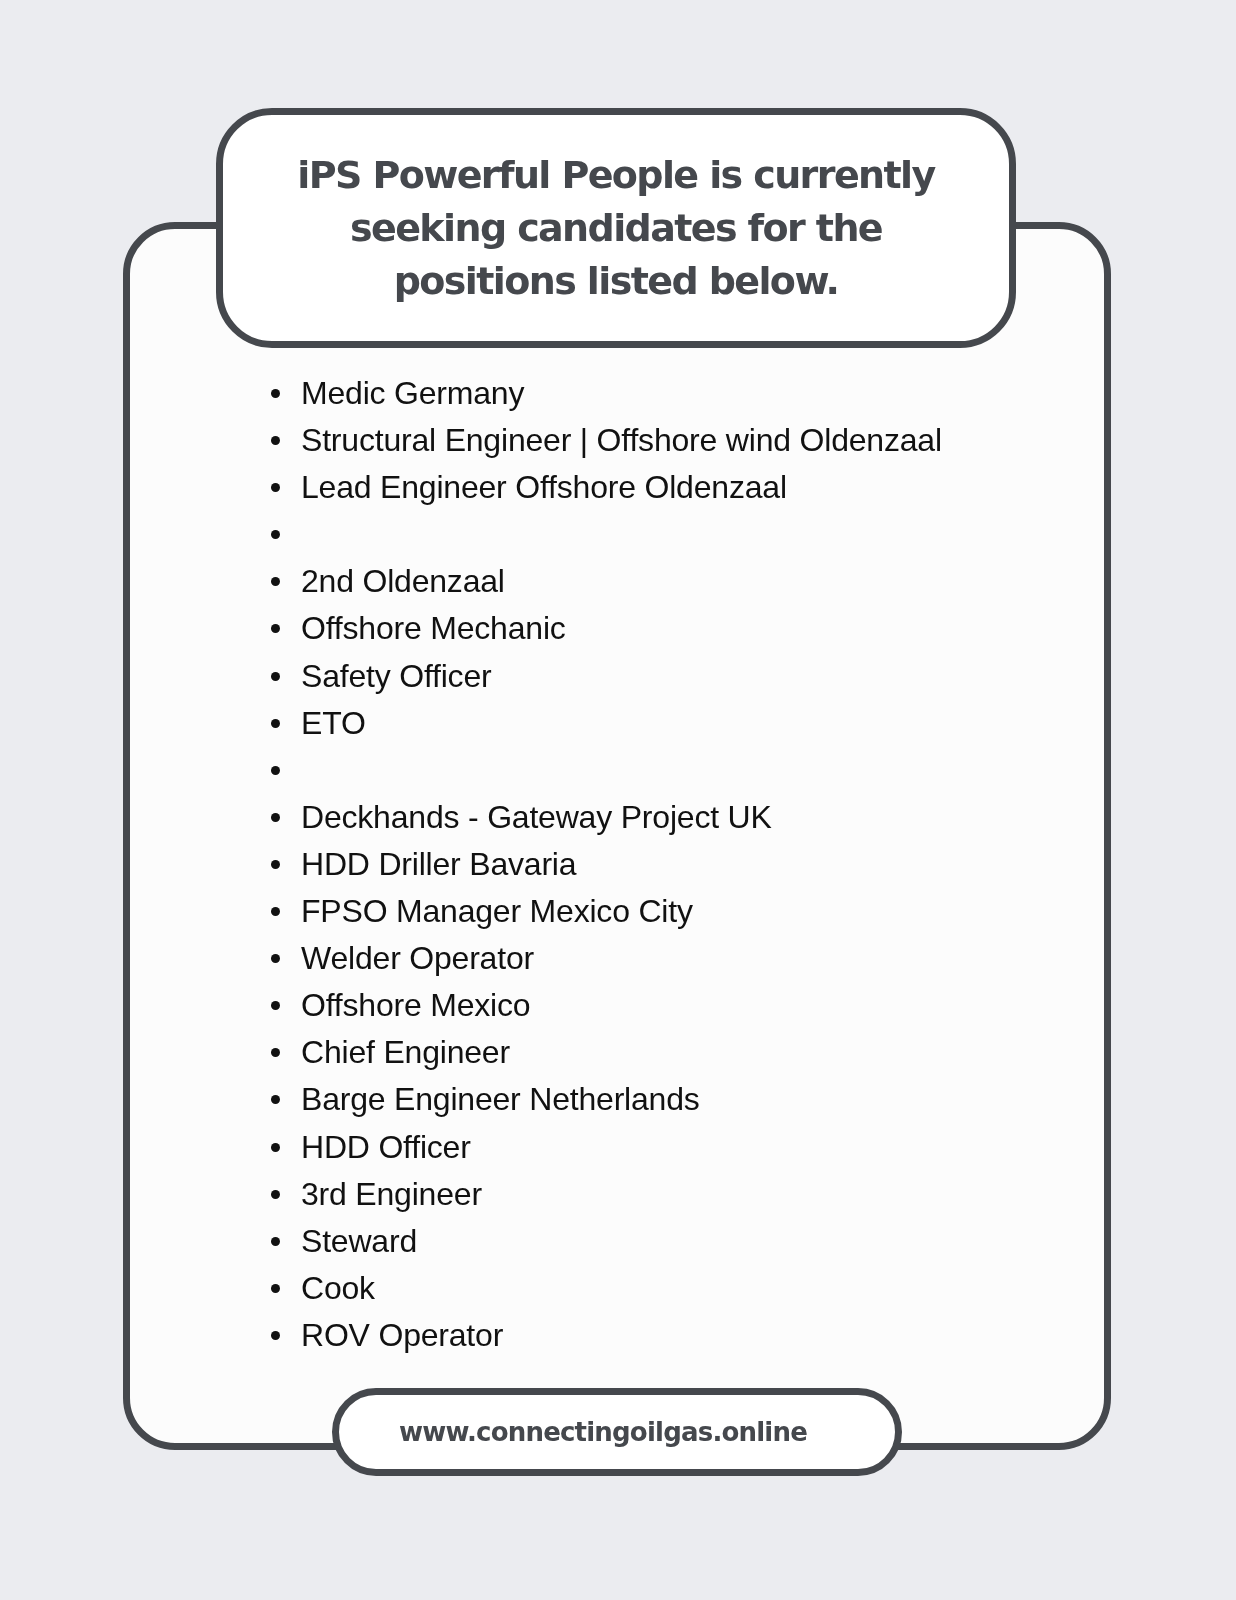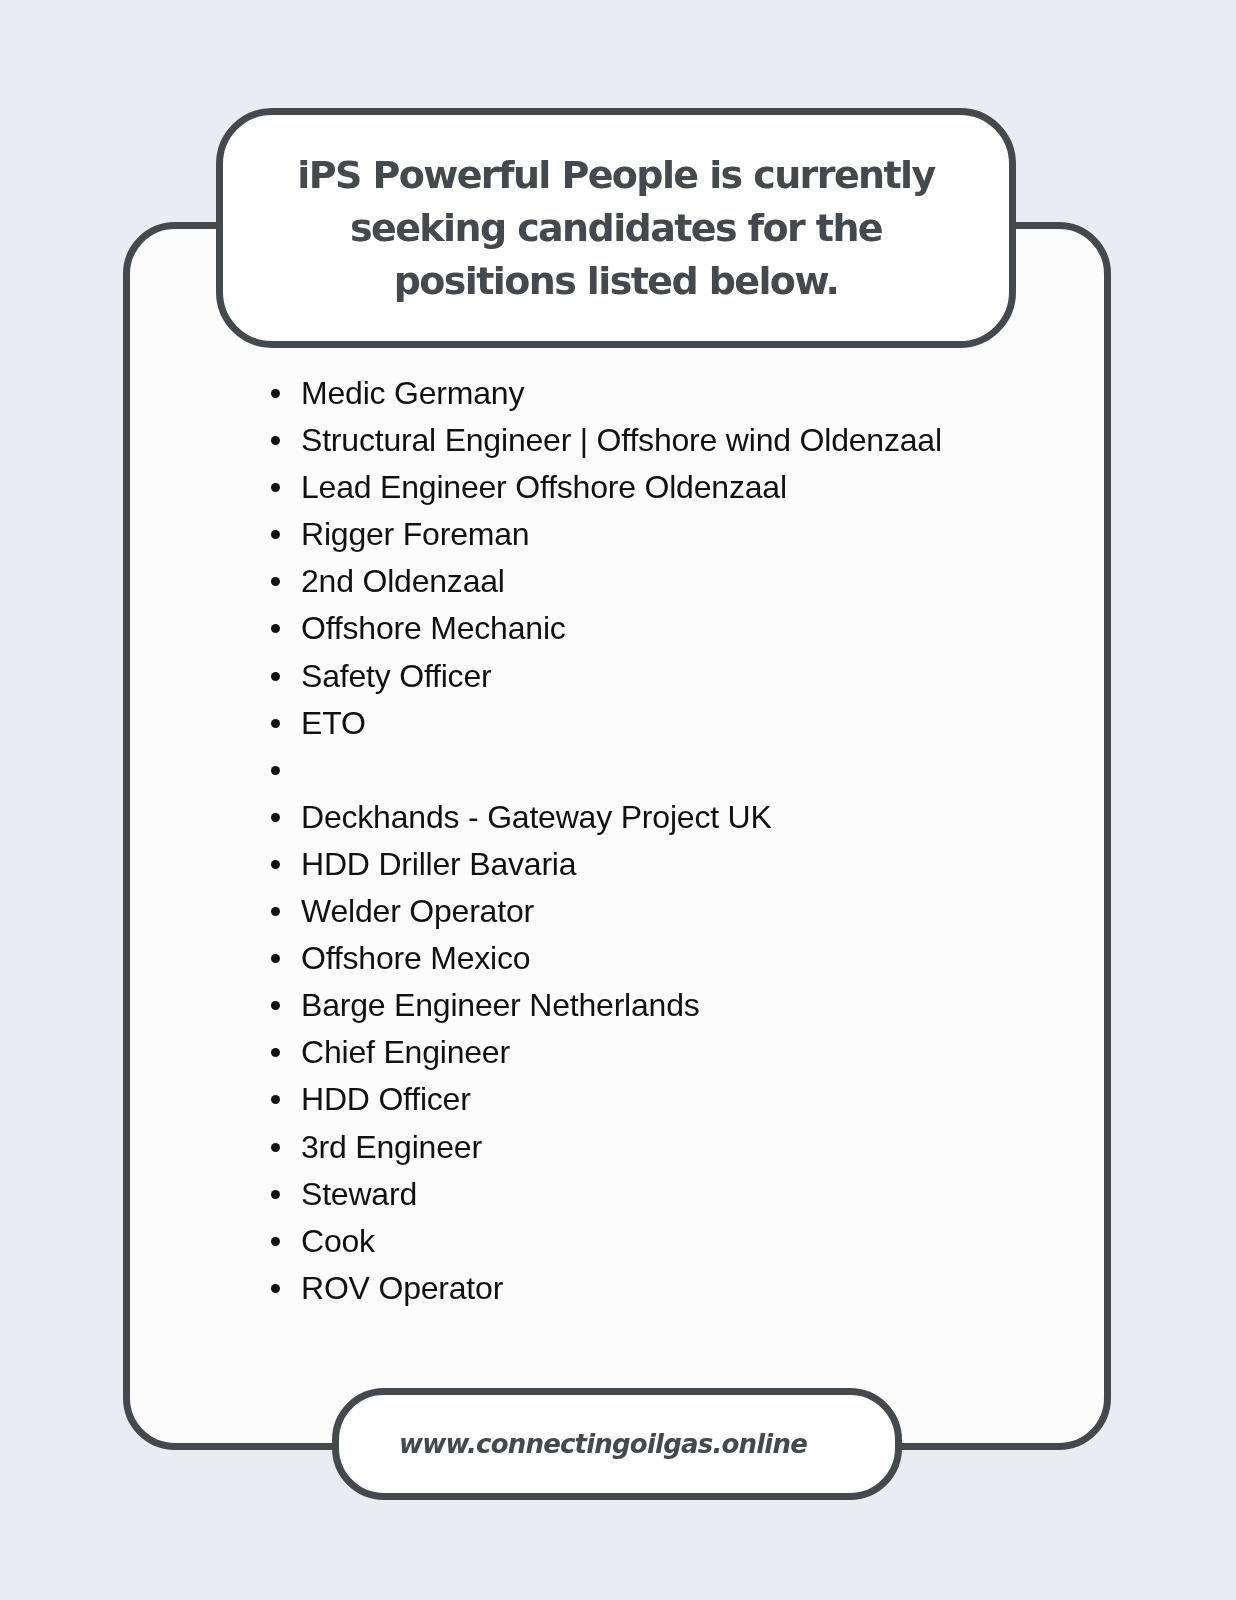--- a/index.html
+++ b/index.html
@@ -34,56 +34,57 @@
     padding-left:33px;
     font-family:"Liberation Sans", sans-serif;
     font-size:32px; color:#111111; white-space:nowrap;
     letter-spacing:-0.2px;
   }
   .positions li .bullet {
     position:absolute; left:3px; top:19px; width:9px; height:9px;
     border-radius:50%; background:#111111;
   }
   .footer-box {
-    position:absolute; left:332px; top:1388px; width:570px; height:112px;
+    position:absolute; left:332px; top:1388px; width:570px; height:88px;
     box-sizing:border-box; border:7px solid #45484d; border-radius:52px;
     background:#ffffff;
-    display:flex; align-items:center; justify-content:center;font-style:italic;
+    display:flex; align-items:center; justify-content:center;
   }
   .footer-url {
     font-family:"DejaVu Sans", sans-serif; font-weight:bold;
     font-size:26px; letter-spacing:-0.8px; color:#45484d;
     text-decoration:none; padding-right:28px;
   }
 </style>
 </head>
 <body>
 
 <div class="card"></div>
 
 <div class="header-box">
   <h1 class="header-title">iPS Powerful People is currently seeking candidates for the positions listed below.</h1>
 </div>
 
 <ul class="positions">
   <li><span class="bullet"></span><span>Medic Germany</span></li>
   <li><span class="bullet"></span><span>Structural Engineer | Offshore wind Oldenzaal</span></li>
   <li><span class="bullet"></span><span>Lead Engineer Offshore Oldenzaal</span></li>
-  <li><span class="bullet"></span><span>Rigger Foreman</span></li>
+  <li><span class="bullet"></span></li>
   <li><span class="bullet"></span><span>2nd Oldenzaal</span></li>
   <li><span class="bullet"></span><span>Offshore Mechanic</span></li>
   <li><span class="bullet"></span><span>Safety Officer</span></li>
   <li><span class="bullet"></span><span>ETO</span></li>
   <li><span class="bullet"></span></li>
   <li><span class="bullet"></span><span>Deckhands - Gateway Project UK</span></li>
   <li><span class="bullet"></span><span>HDD Driller Bavaria</span></li>
+  <li><span class="bullet"></span><span>FPSO Manager Mexico City</span></li>
   <li><span class="bullet"></span><span>Welder Operator</span></li>
   <li><span class="bullet"></span><span>Offshore Mexico</span></li>
+  <li><span class="bullet"></span><span>Chief Engineer</span></li>
   <li><span class="bullet"></span><span>Barge Engineer Netherlands</span></li>
-  <li><span class="bullet"></span><span>Chief Engineer</span></li>
   <li><span class="bullet"></span><span>HDD Officer</span></li>
   <li><span class="bullet"></span><span>3rd Engineer</span></li>
   <li><span class="bullet"></span><span>Steward</span></li>
   <li><span class="bullet"></span><span>Cook</span></li>
   <li><span class="bullet"></span><span>ROV Operator</span></li>
 </ul>
 
 <div class="footer-box">
   <span class="footer-url">www.connectingoilgas.online</span>
 </div>

